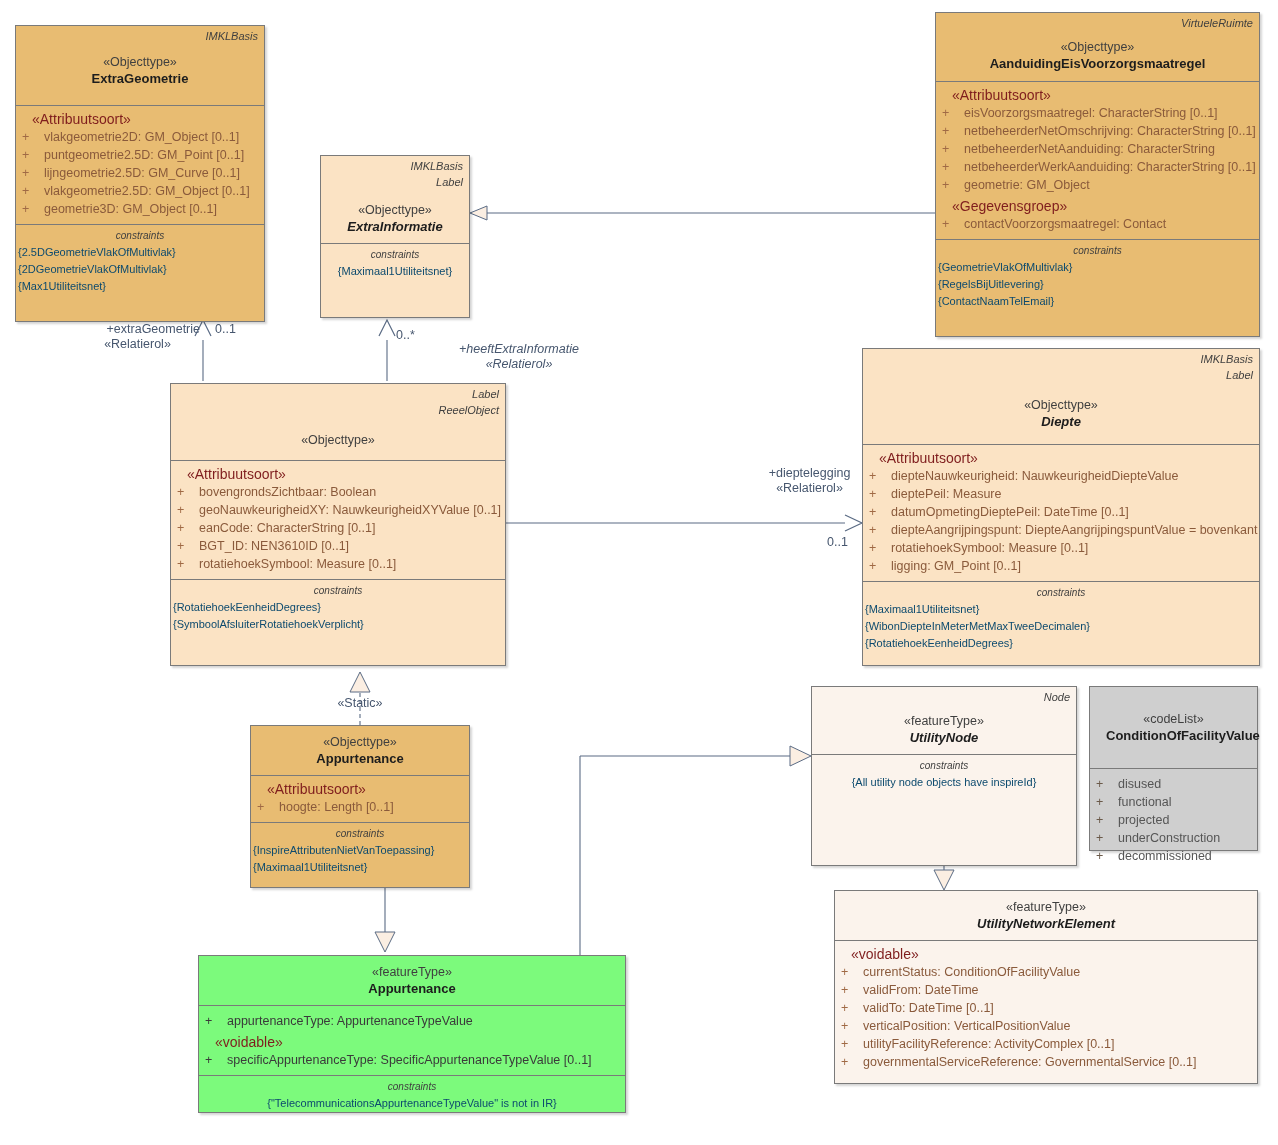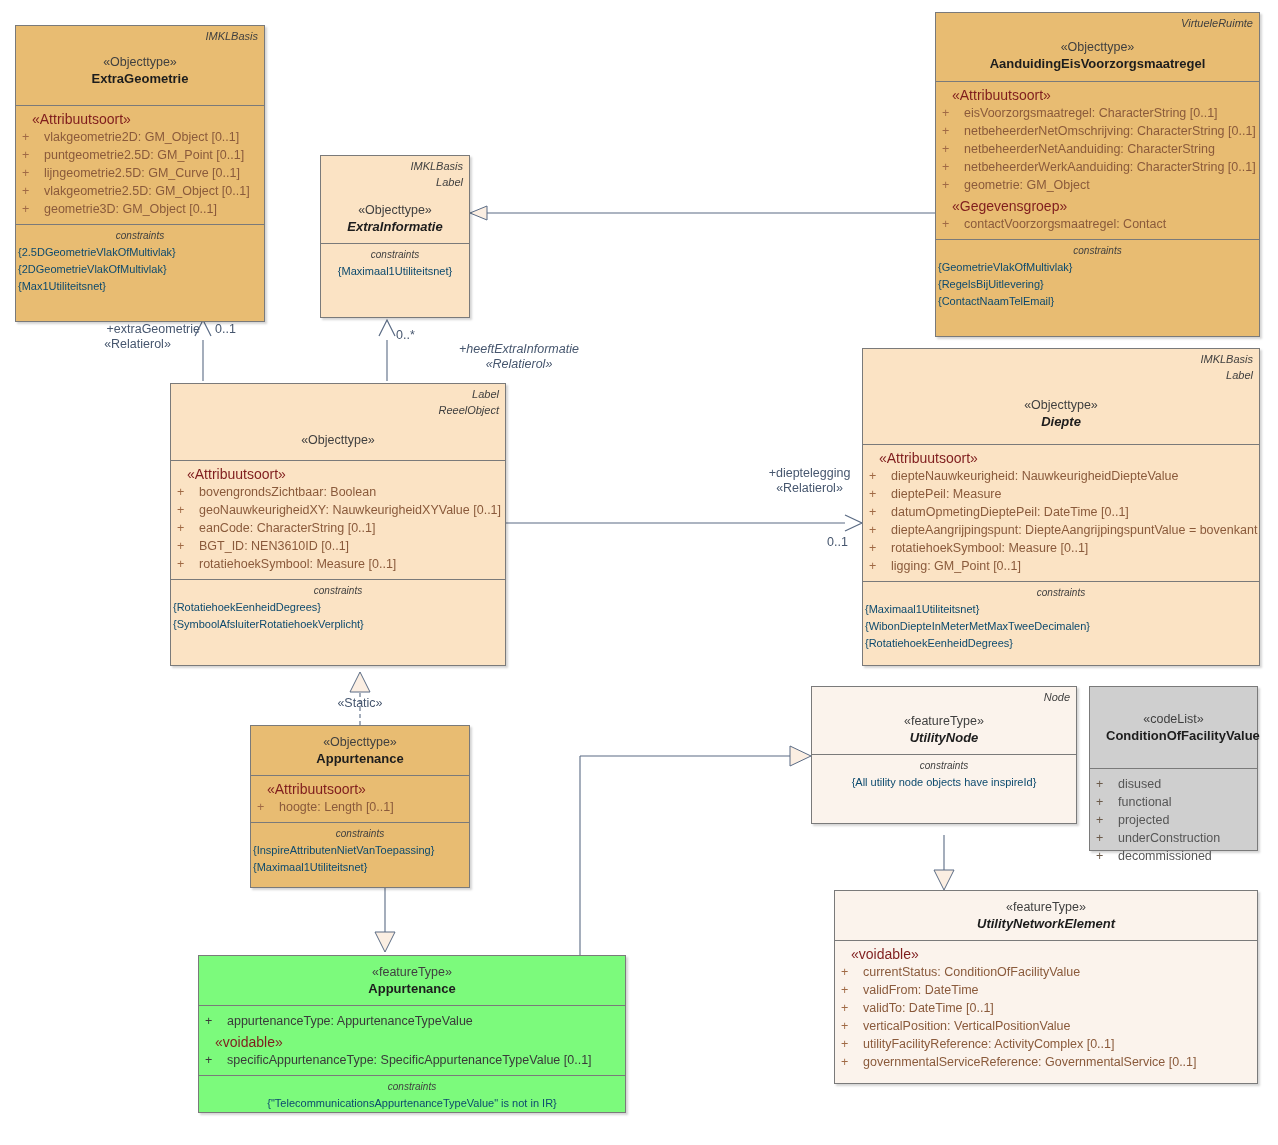--- a/index.html
+++ b/index.html
@@ -395,21 +395,21 @@
           <span class="vis" style="color:#3a3a3a;">+</span>
           <span class="sig">specificAppurtenanceType: SpecificAppurtenanceTypeValue [0..1]</span>
         </div>
     </div>
     <div class="compartment cons-wrap">
       <div class="cons-title">constraints</div>
       <div class="cons-item" style="text-align:center;">{"TelecommunicationsAppurtenanceTypeValue" is not in IR}</div>
     </div>
   </div>
 
-  <div class="uml cream" style="left:811px;top:686px;width:266px;height:138px;">
+  <div class="uml cream" style="left:811px;top:686px;width:266px;height:180px;">
     <div class="compartment first" style="padding:0;">
       <div class="pkg">Node</div>
       <div class="stereo" style="padding-top:8px;">«featureType»</div>
       <div class="cname ital">UtilityNode</div>
       <div style="height:4px;"></div>
     </div>
     <div class="compartment cons-wrap">
       <div class="cons-title">constraints</div>
       <div class="cons-item" style="text-align:center;">{All utility node objects have inspireId}</div>
     </div>

